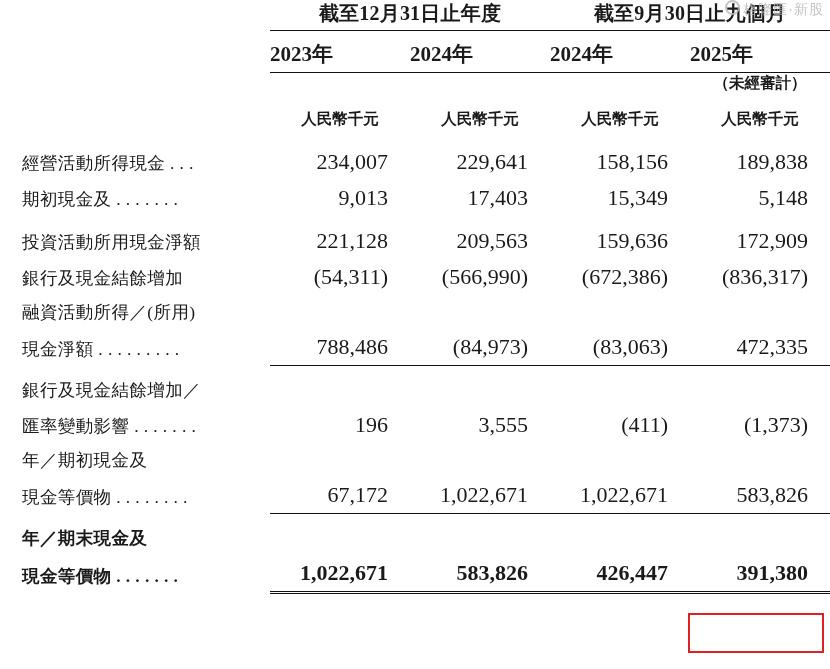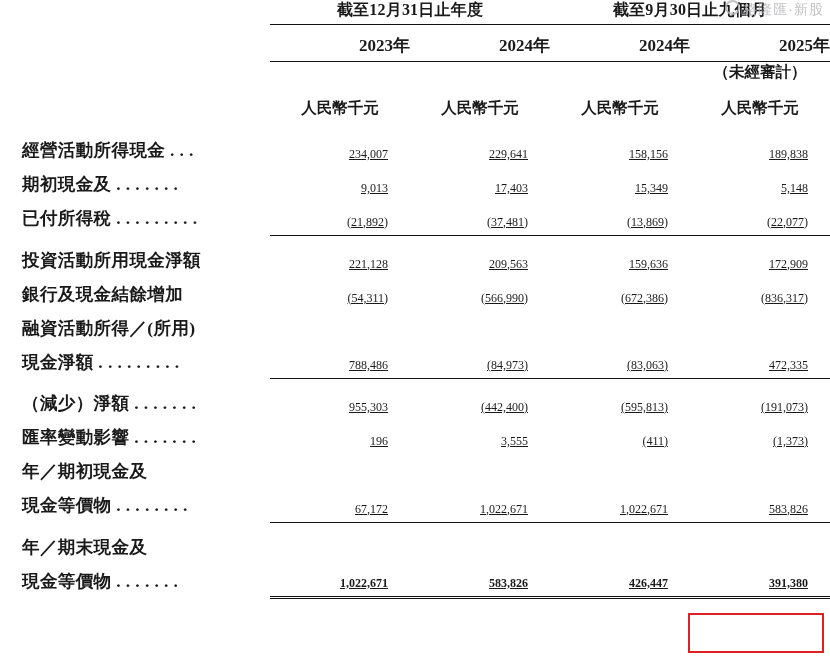--- a/index.html
+++ b/index.html
@@ -35,32 +35,32 @@
 
   th, td {
     padding: 0;
     vertical-align: bottom;
   }
 
   
   .grp-head {
     text-align: center;
     font-weight: bold;
-    font-size: 16px;
+    font-size: 20px;
     padding-bottom: 3px;
     letter-spacing: 0.2px;
   }
   .grp-rule {
     border-bottom: 1.6px solid #111;
   }
 
   .yr-head {
-    text-align: right;
+    text-align: left;
     font-weight: bold;
-    font-size: 17px;
+    font-size: 21px;
     padding-top: 9px;
     padding-bottom: 4px;
   }
   .yr-rule {
     border-bottom: 1.2px solid #111;
   }
 
   .unit-head {
     text-align: center;
     font-size: 15.5px;
@@ -74,28 +74,26 @@
     padding-bottom: 6px;
     white-space: nowrap;
   }
 
   
   td.label {
     font-size: 17.5px;
     letter-spacing: 0.4px;
     padding: 5px 10px 5px 22px;
     white-space: nowrap;
-    font-weight: bold;
   }
   td.num {
     text-align: right;
-    font-size: 12px;
+    font-size: 22px;
     padding: 5px 22px 5px 6px;
     white-space: nowrap;
-    text-decoration: underline;
   }
   tr.spacer td { height: 13px; padding: 0; }
   tr.gap-sm td { height: 7px; padding: 0; }
 
   tr.bold td { font-weight: bold; }
   .rule-bot td.ruleline {
     border-bottom: 1.1px solid #111;
   }
   .double-bot td.ruleline {
     border-bottom: 3px double #111;
@@ -189,27 +187,20 @@
         <td class="num">158,156</td>
         <td class="num">189,838</td>
       </tr>
       <tr>
         <td class="label">期初現金及 . . . . . . .</td>
         <td class="num">9,013</td>
         <td class="num">17,403</td>
         <td class="num">15,349</td>
         <td class="num">5,148</td>
       </tr>
-      <tr class="rule-bot">
-        <td class="label">已付所得稅 . . . . . . . . .</td>
-        <td class="num ruleline">(21,892)</td>
-        <td class="num ruleline">(37,481)</td>
-        <td class="num ruleline">(13,869)</td>
-        <td class="num ruleline">(22,077)</td>
-      </tr>
 
       <tr class="gap-sm">
           <td colspan="5"></td>
         </tr>
 
       <tr>
         <td class="label">投資活動所用現金淨額</td>
         <td class="num">221,128</td>
         <td class="num">209,563</td>
         <td class="num">159,636</td>
@@ -235,25 +226,25 @@
         <td class="num ruleline">(84,973)</td>
         <td class="num ruleline">(83,063)</td>
         <td class="num ruleline">472,335</td>
       </tr>
 
       <tr class="gap-sm">
           <td colspan="5"></td>
         </tr>
 
       <tr>
-        <td class="label">（減少）淨額 . . . . . . .</td>
-        <td class="num">955,303</td>
-        <td class="num">(442,400)</td>
-        <td class="num">(595,813)</td>
-        <td class="num">(191,073)</td>
+        <td class="label">銀行及現金結餘增加／</td>
+        <td class="num"></td>
+        <td class="num"></td>
+        <td class="num"></td>
+        <td class="num"></td>
       </tr>
       <tr>
         <td class="label">匯率變動影響 . . . . . . .</td>
         <td class="num">196</td>
         <td class="num">3,555</td>
         <td class="num">(411)</td>
         <td class="num">(1,373)</td>
       </tr>
       <tr>
         <td class="label">年／期初現金及</td>

